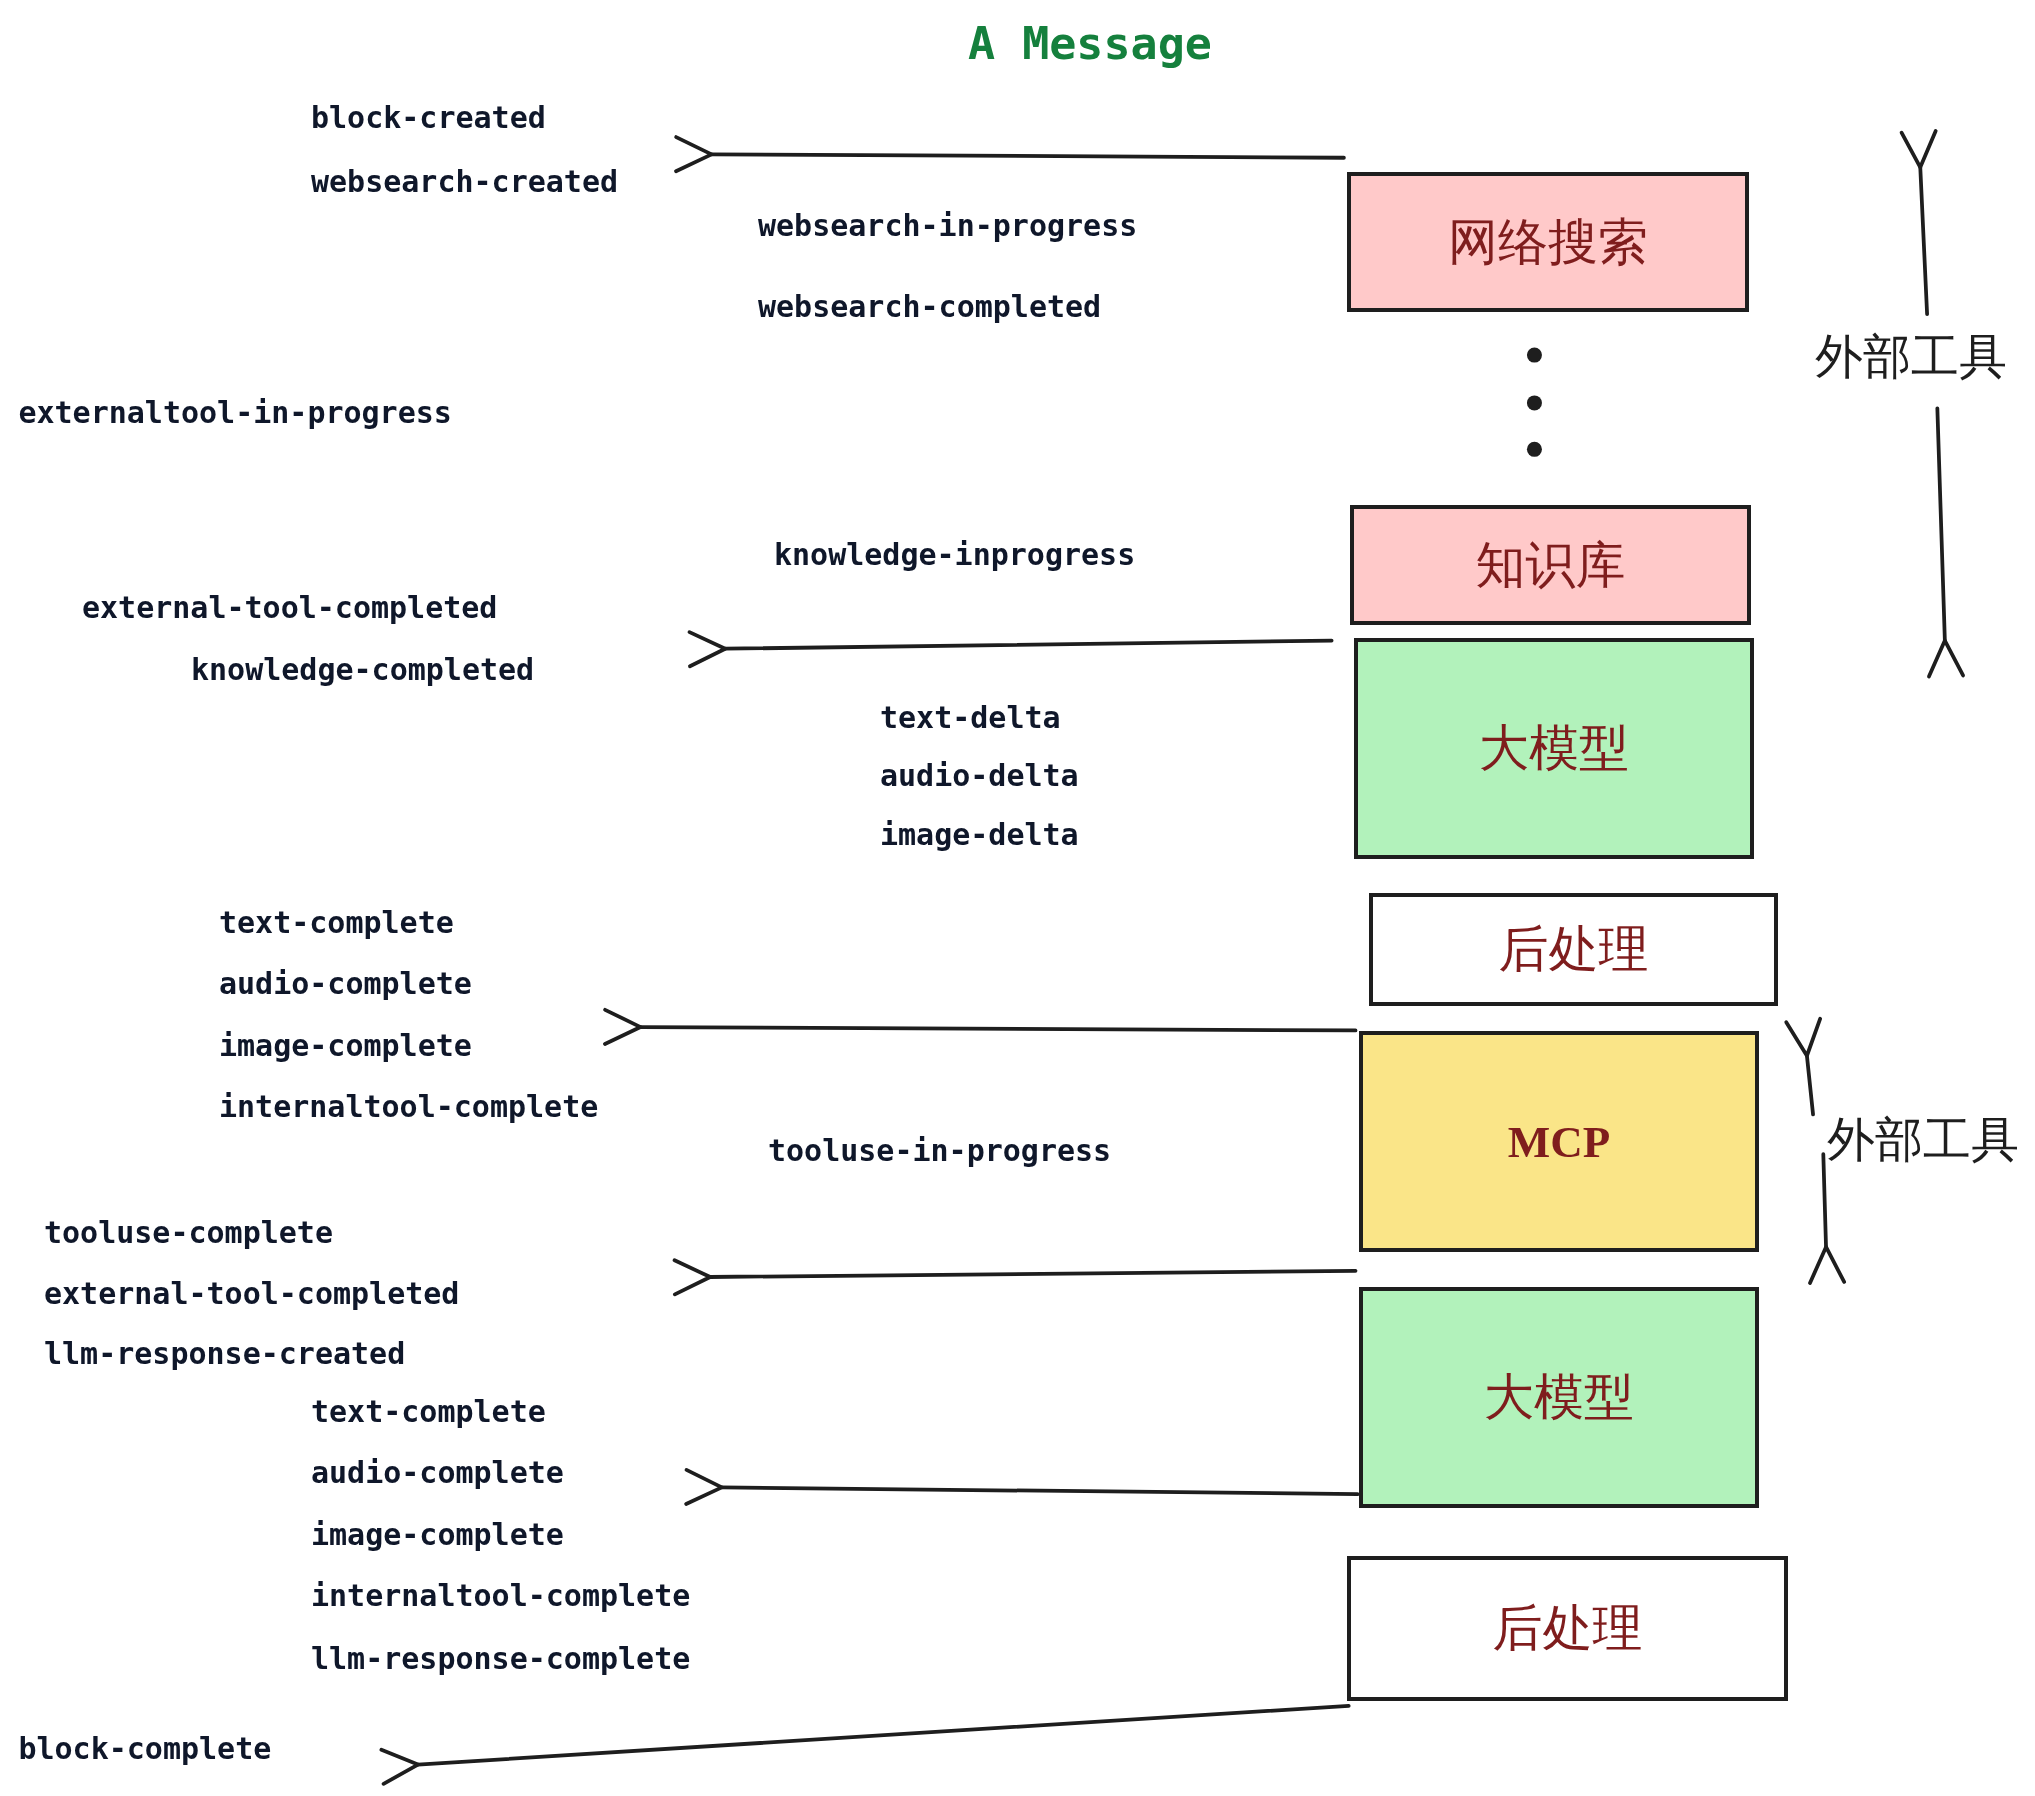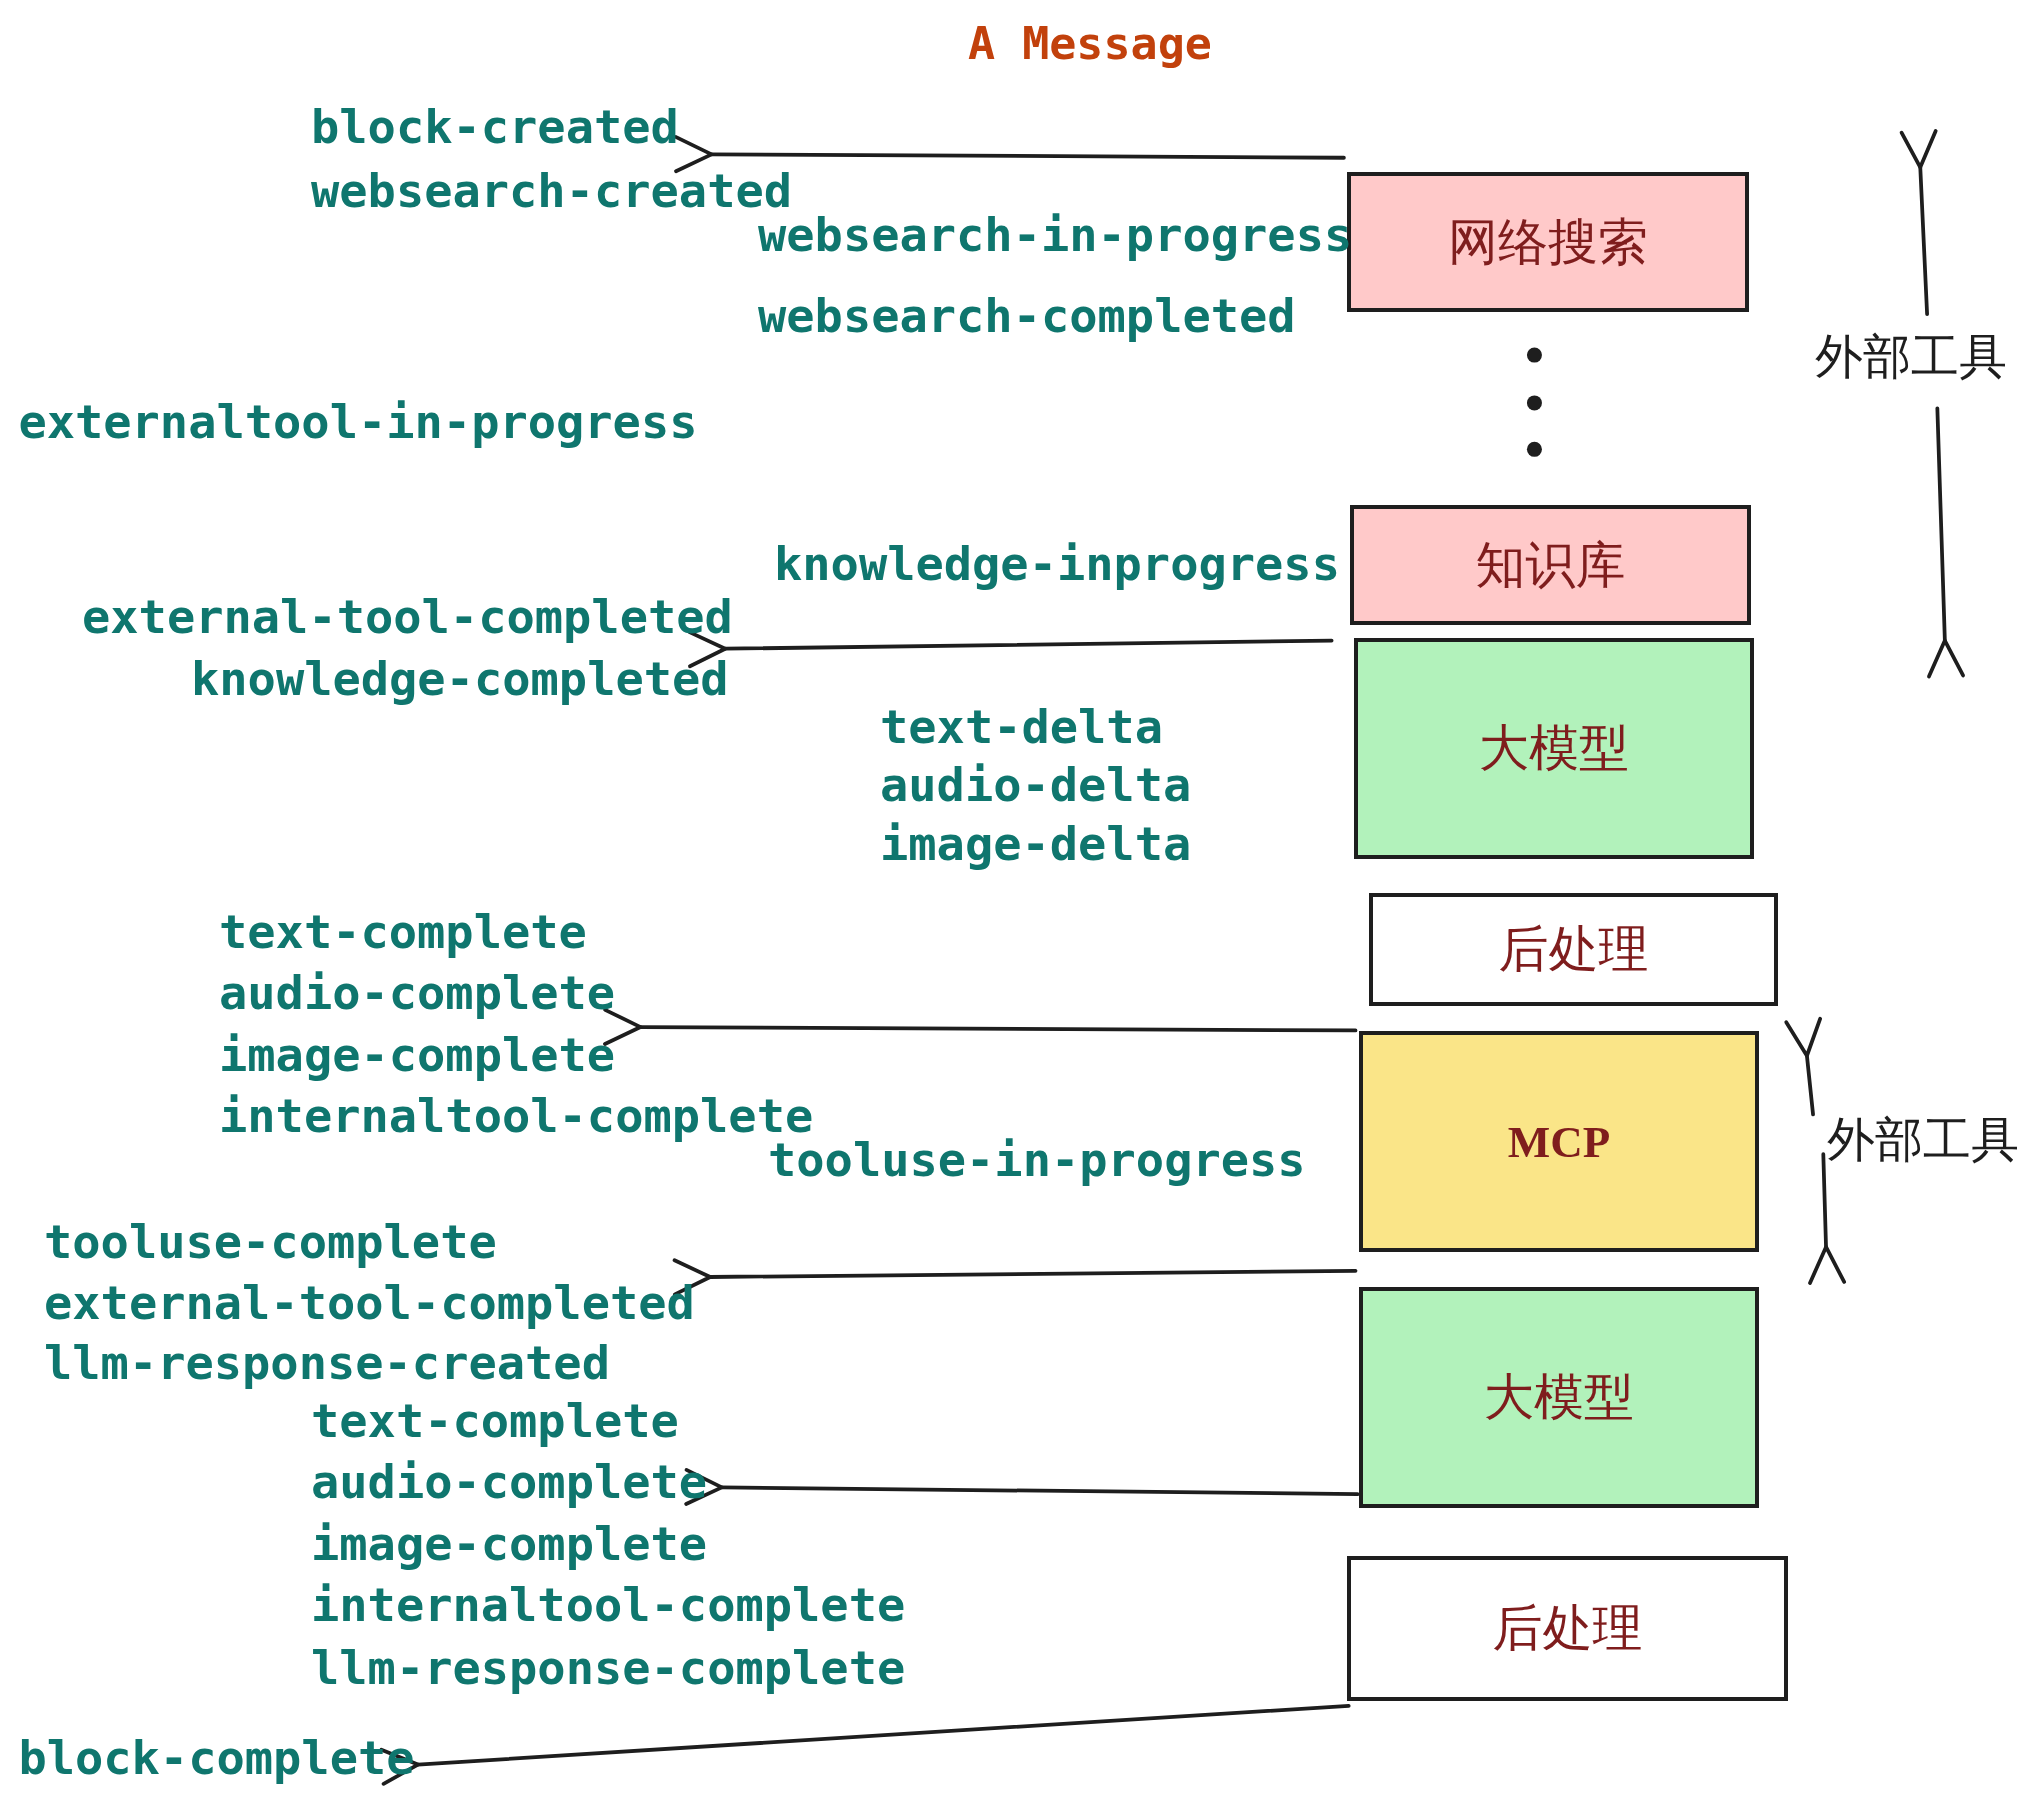--- a/index.html
+++ b/index.html
@@ -12,30 +12,30 @@
     font-family:"DejaVu Sans Mono", monospace;
   }
   .arrow-layer{
     position:absolute;left:0;top:0;width:2035px;height:1796px;
   }
   .title{
     position:absolute;
     font-family:"DejaVu Sans Mono", monospace;
     font-size:45px;
     font-weight:600;
-    color:#c2410c;
+    color:#15803d;
     white-space:nowrap;
     line-height:1.1;
   }
   .event-label{
     position:absolute;
     font-family:"DejaVu Sans Mono", monospace;
-    font-size:47px;
+    font-size:30px;
     font-weight:600;
-    color:#0f766e;
+    color:#0f172a;
     white-space:nowrap;
     line-height:1.1;
   }
   .node-box{
     position:absolute;
     box-sizing:border-box;
     border:4.8px solid #1e1e1e;
     display:flex;
     align-items:center;
     justify-content:center;

